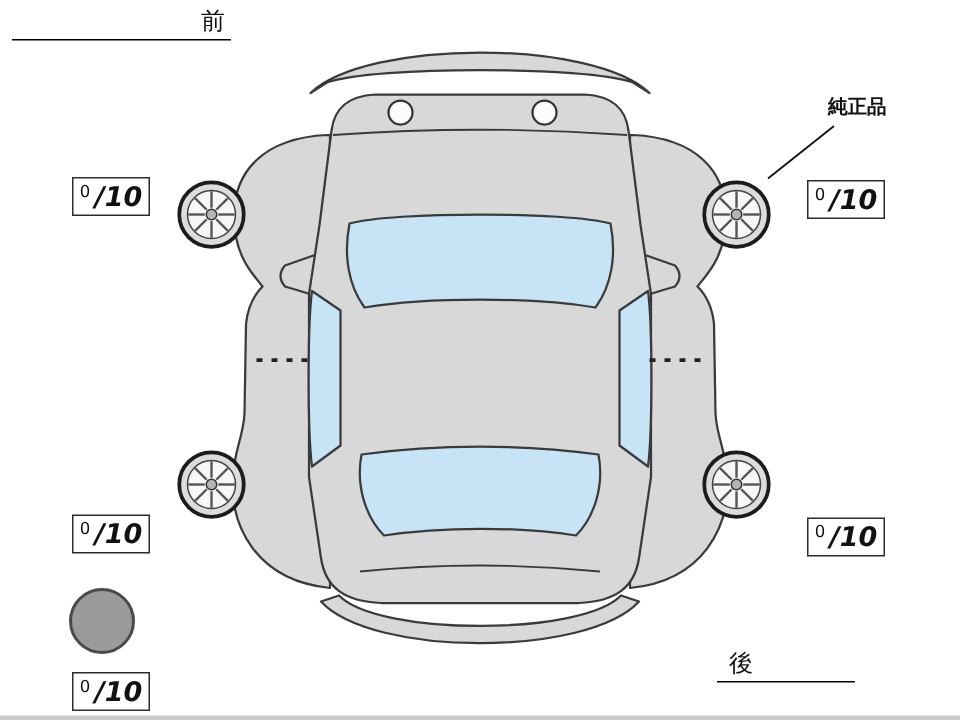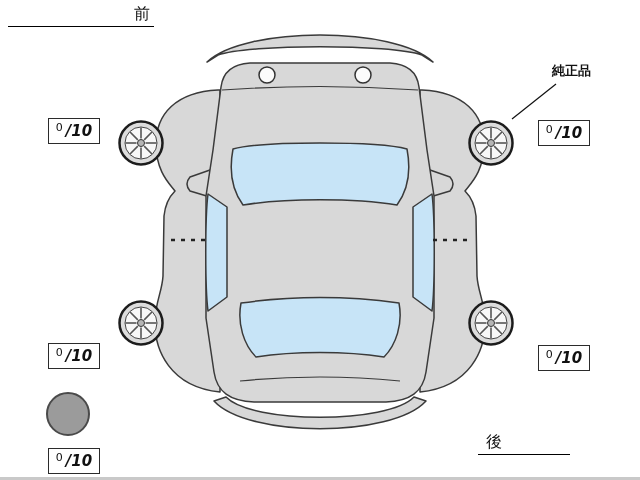--- a/index.html
+++ b/index.html
@@ -22,21 +22,21 @@
     justify-content:center;
     gap:3px;
     box-sizing:border-box;
   }
   .score-box .score{
     font-size:11px;
     position:relative;
     top:-4px;
   }
   .score-box .denom{
-    font-size:15px;
+    font-size:18px;
     font-weight:bold;
     font-style:italic;
   }
   .axis-label{
     position:absolute;
     font-size:16px;
     line-height:24px;
     height:24px;
     border-bottom:1px solid #000;
     box-sizing:content-box;

